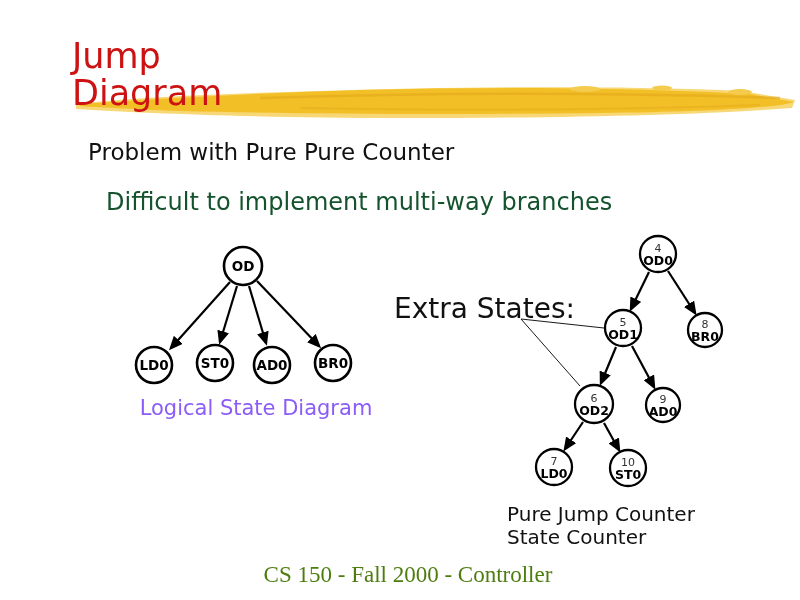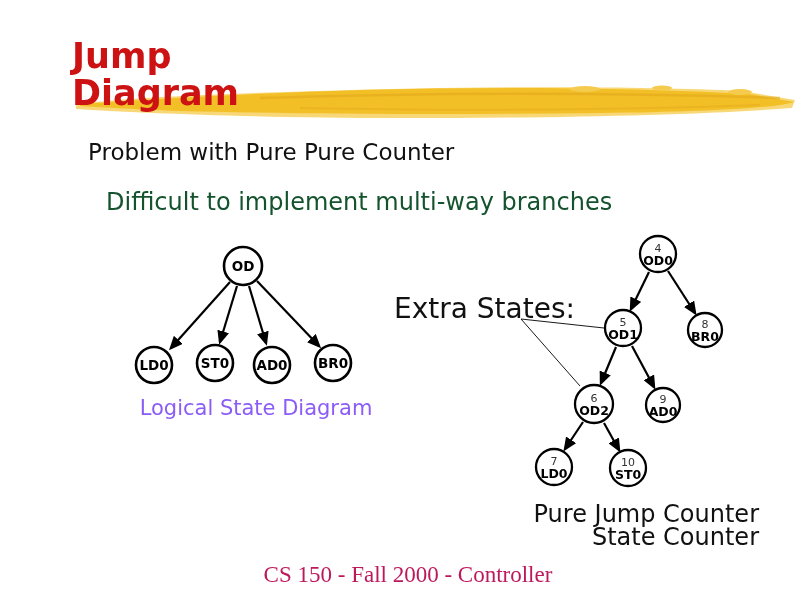--- a/index.html
+++ b/index.html
@@ -4,45 +4,45 @@
 <style>
   html,body{margin:0;padding:0;background:#888;}
   .slide{
     position:relative; width:800px; height:600px; background:#ffffff;
     overflow:hidden; font-family:"DejaVu Sans", sans-serif; color:#000;
     margin:0 auto;
   }
   .abs{position:absolute;}
   .title{
     left:72px; top:38px; z-index:2;
-    font-size:35px; line-height:37px; color:#cc1212; font-weight:700;
+    font-size:35px; line-height:37px; color:#cc1212; font-weight:400;
     letter-spacing:0px;
   }
   .brush{left:0; top:0; z-index:1;}
   .heading{
     left:88px; top:139px; font-size:23px; color:#111; z-index:2;
   }
   .bullet{
     left:106px; top:188px; font-size:24px; color:#14532d; z-index:2;
   }
   .diagram-svg{left:0; top:0; z-index:1;}
   .caption-left{
     left:128px; top:396px; width:256px; text-align:center;
     font-size:21px; color:#8b5cf6; z-index:2;
   }
   .extra-states{
     left:394px; top:292px; font-size:28px; color:#111; z-index:2;
   }
   .caption-right{
-    left:507px; top:503px; width:252px; text-align:right;
-    font-size:24px; line-height:23px; color:#111; z-index:2;
+    left:507px; top:503px; width:252px; text-align:left;
+    font-size:20px; line-height:23px; color:#111; z-index:2;
   }
   .footer{
     left:16px; top:562px; width:784px; text-align:center;
-    font-family:"Liberation Serif", serif; font-size:23px; color:#be185d; z-index:2;
+    font-family:"Liberation Serif", serif; font-size:23px; color:#4d7c0f; z-index:2;
   }
   .node-circle{fill:#ffffff; stroke:#000000;}
   .edge{stroke:#000000; fill:none;}
   .thinline{stroke:#000000; stroke-width:0.9; fill:none;}
   text.nlabel{font-family:"DejaVu Sans", sans-serif; font-weight:bold; fill:#000;}
   text.nnum{font-family:"DejaVu Sans", sans-serif; font-weight:400; fill:#333;}
 </style>
 </head>
 <body>
 

